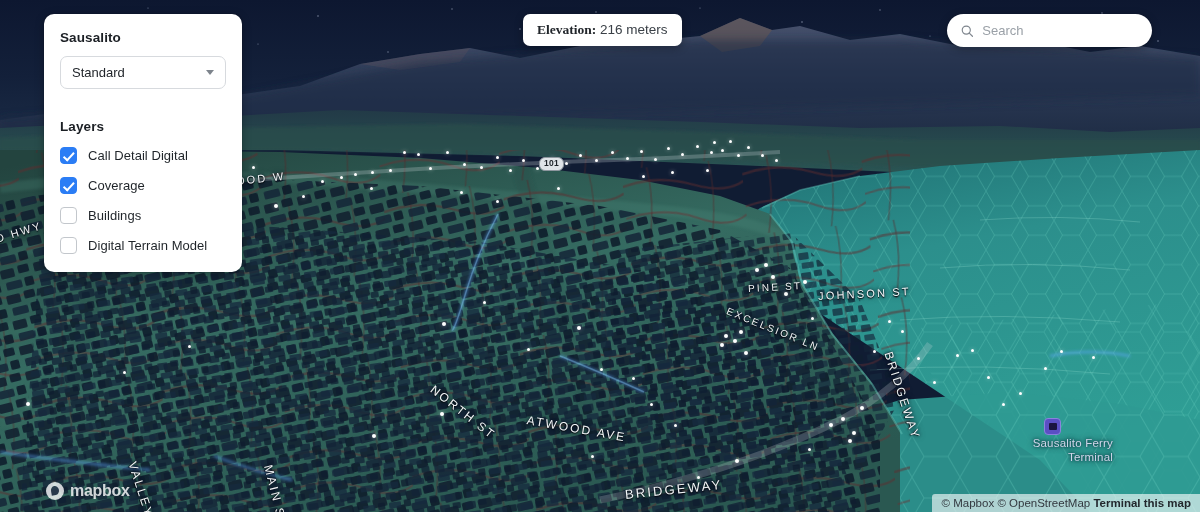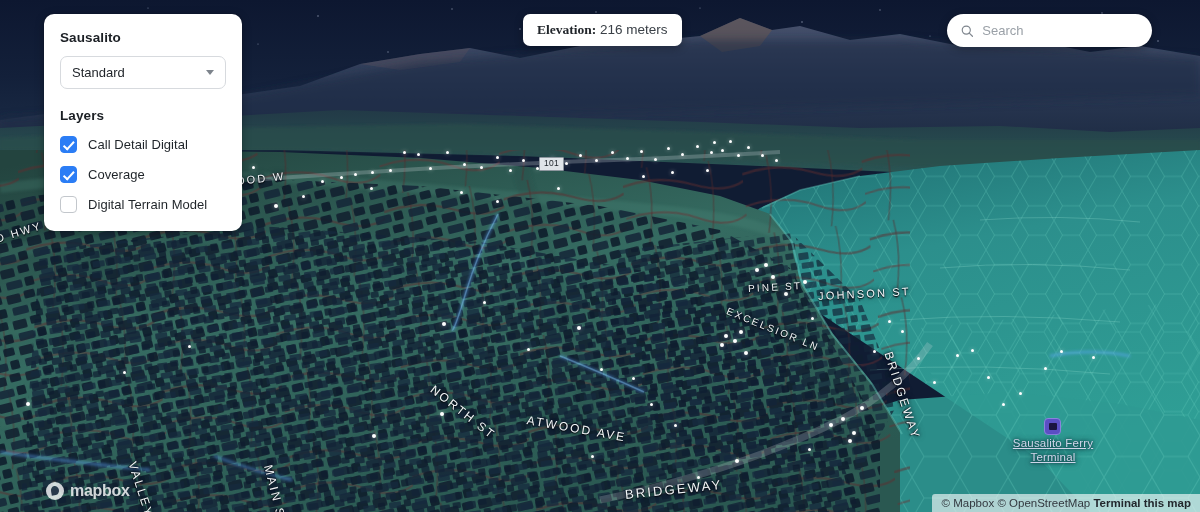--- a/index.html
+++ b/index.html
@@ -31,49 +31,48 @@
     text-shadow: 0 0 3px rgba(8,18,30,.95), 0 0 6px rgba(8,18,30,.8), 0 1px 1px rgba(0,0,0,.9);
     pointer-events: none;
     transform-origin: left center;
   }
   .poi-label {
     position: absolute;
     color: #cfd6ea;
     font-size: 11.5px;
     font-weight: 500;
     letter-spacing: .2px;
-    text-align: center;
+    text-align: right;
     line-height: 14px;
     white-space: pre;
     text-shadow: 0 0 3px rgba(10,40,50,.95), 0 0 6px rgba(10,40,50,.85);
     pointer-events: none;
-    text-decoration: underline;
   }
   .poi-icon {
     position: absolute;
     width: 17px; height: 17px;
     border-radius: 4px;
     background: #5b4fc4;
     border: 1.5px solid #8a82de;
     display: flex; align-items: center; justify-content: center;
   }
   .poi-icon i {
     display: block;
     width: 8px; height: 7px;
     background: #1b1440;
     border-radius: 1px;
   }
   .hwy-shield {
     position: absolute;
     background: #dfe4e8;
     border: 1px solid #8d969e;
-    border-radius: 1px;
+    border-radius: 6px;
     color: #20262c;
     font-size: 8.5px;
-    font-weight: 400;
+    font-weight: 700;
     letter-spacing: .3px;
     padding: 1px 4px 1.5px;
     line-height: 9px;
   }
   .cdr-dot {
     position: absolute;
     background: #ffffff;
     border-radius: 50%;
     box-shadow: 0 0 4px rgba(255,255,255,.55);
   }
@@ -111,21 +110,21 @@
     flex: 1;
     font-size: 13px;
     color: #22262b;
   }
   .caret {
     width: 0; height: 0;
     border-left: 4.5px solid transparent;
     border-right: 4.5px solid transparent;
     border-top: 5px solid #7d848c;
   }
-  #layers-heading { margin-top: 19px; }
+  #layers-heading { margin-top: 30px; }
   .layer-row {
     display: flex;
     align-items: center;
     gap: 11px;
     margin-top: 13px;
     cursor: pointer;
   }
   .cbox {
     width: 17px; height: 17px;
     border-radius: 4px;
@@ -539,20 +538,24 @@
       <div class="layer-row">
         <span class="cbox on"></span>
         <span class="layer-label">Call Detail Digital</span>
       </div>
       <div class="layer-row">
         <span class="cbox on"></span>
         <span class="layer-label">Coverage</span>
       </div>
       <div class="layer-row">
         <span class="cbox"></span>
+        <span class="layer-label">Buildings</span>
+      </div>
+      <div class="layer-row">
+        <span class="cbox"></span>
         <span class="layer-label">Digital Terrain Model</span>
       </div>
     </div>
 </div>
 
 <div id="elevation-badge">
   <span class="ev-key">Elevation:</span>
   <span class="ev-val">216 meters</span>
 </div>
 

